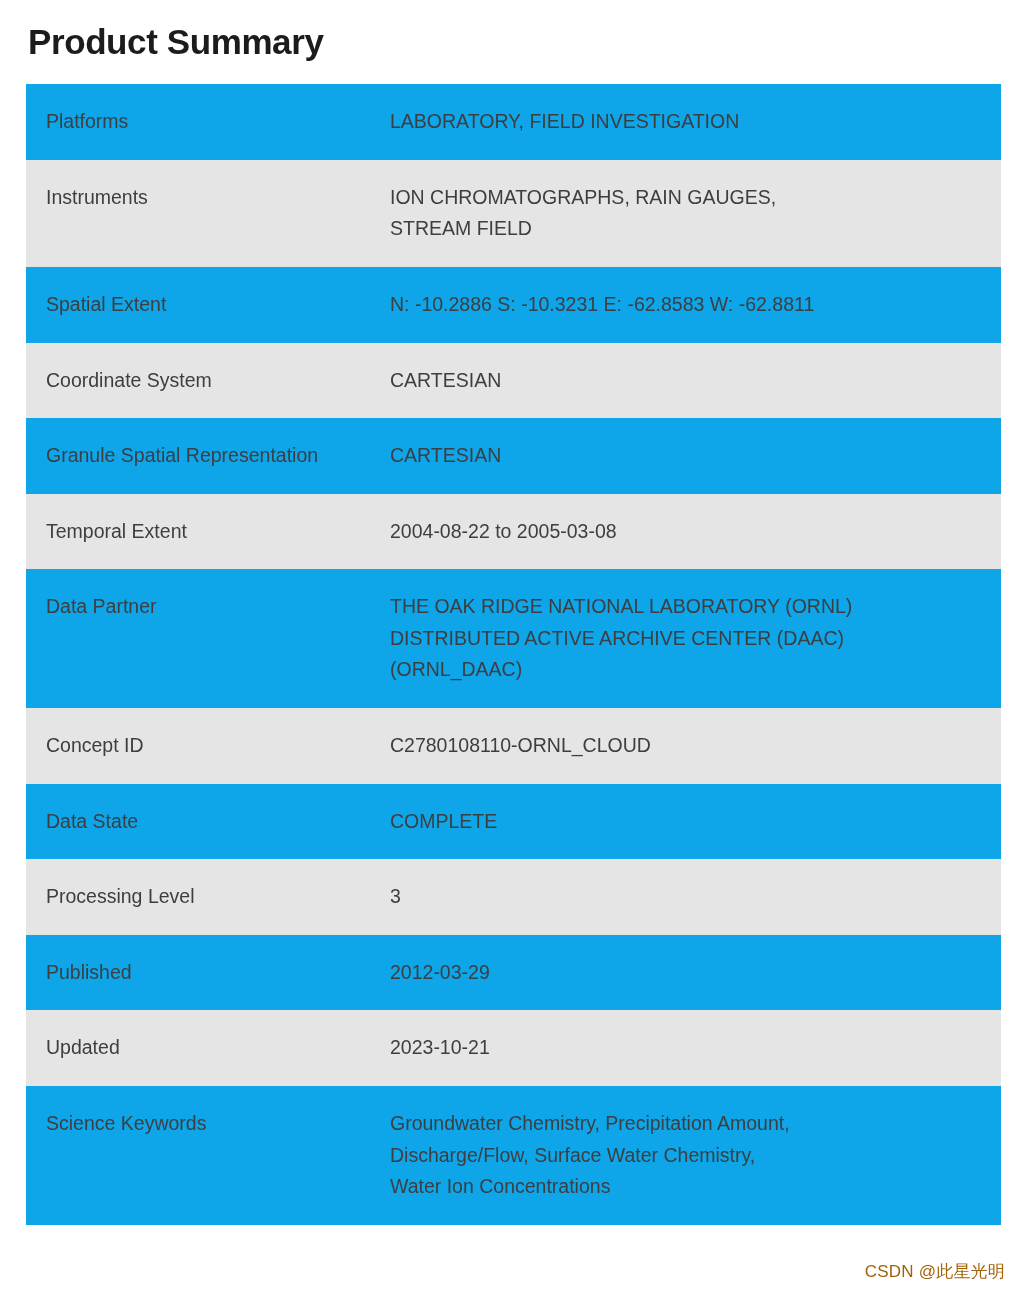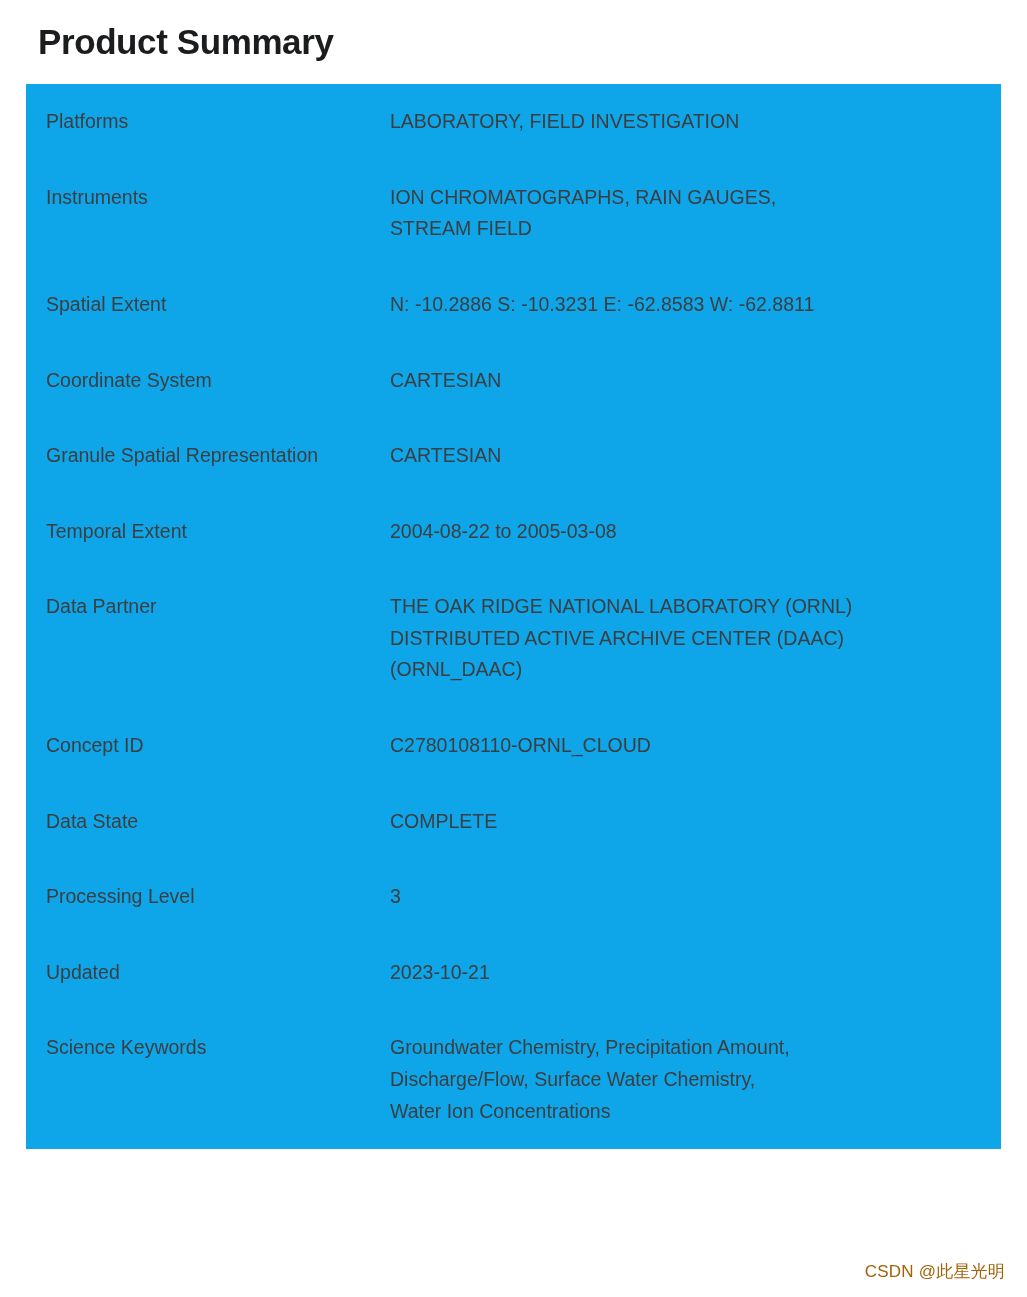--- a/index.html
+++ b/index.html
@@ -18,38 +18,38 @@
   .page {
     padding: 10px 26px 0 26px;
     box-sizing: border-box;
     width: 1027px;
   }
   .page-title {
     font-size: 35px;
     font-weight: bold;
     letter-spacing: -0.4px;
     color: #1b1c1e;
-    margin: 12px 0 22px 12px;
+    margin: 12px 0 22px 2px;
     line-height: 1.15;
   }
   .summary-table {
     width: 975px;
     border-collapse: collapse;
     table-layout: fixed;
   }
   .summary-table tr.alt td {
     background: #0ea5e9;
   }
   .summary-table td {
     vertical-align: top;
     padding: 22px 18px 22px 20px;
     font-size: 19.5px;
     line-height: 1.62;
     color: #3c3f42;
-    background: #0ea5e9;
+    background: #e5e5e5;
   }
   .summary-table td.label {
     width: 310px;
     color: #3c3f42;
   }
   .summary-table td.value {
     color: #3c3f42;
     padding-left: 16px;
   }
   .value-line {
@@ -128,20 +128,26 @@
           <td class="value">
             <span class="value-line">COMPLETE</span>
           </td>
         </tr>
         <tr>
           <td class="label">Processing Level</td>
           <td class="value">
             <span class="value-line">3</span>
           </td>
         </tr>
+        <tr class="alt">
+          <td class="label">Published</td>
+          <td class="value">
+            <span class="value-line">2012-03-29</span>
+          </td>
+        </tr>
         <tr>
           <td class="label">Updated</td>
           <td class="value">
             <span class="value-line">2023-10-21</span>
           </td>
         </tr>
         <tr class="alt">
           <td class="label">Science Keywords</td>
           <td class="value">
             <span class="value-line">Groundwater Chemistry, Precipitation Amount,</span>

